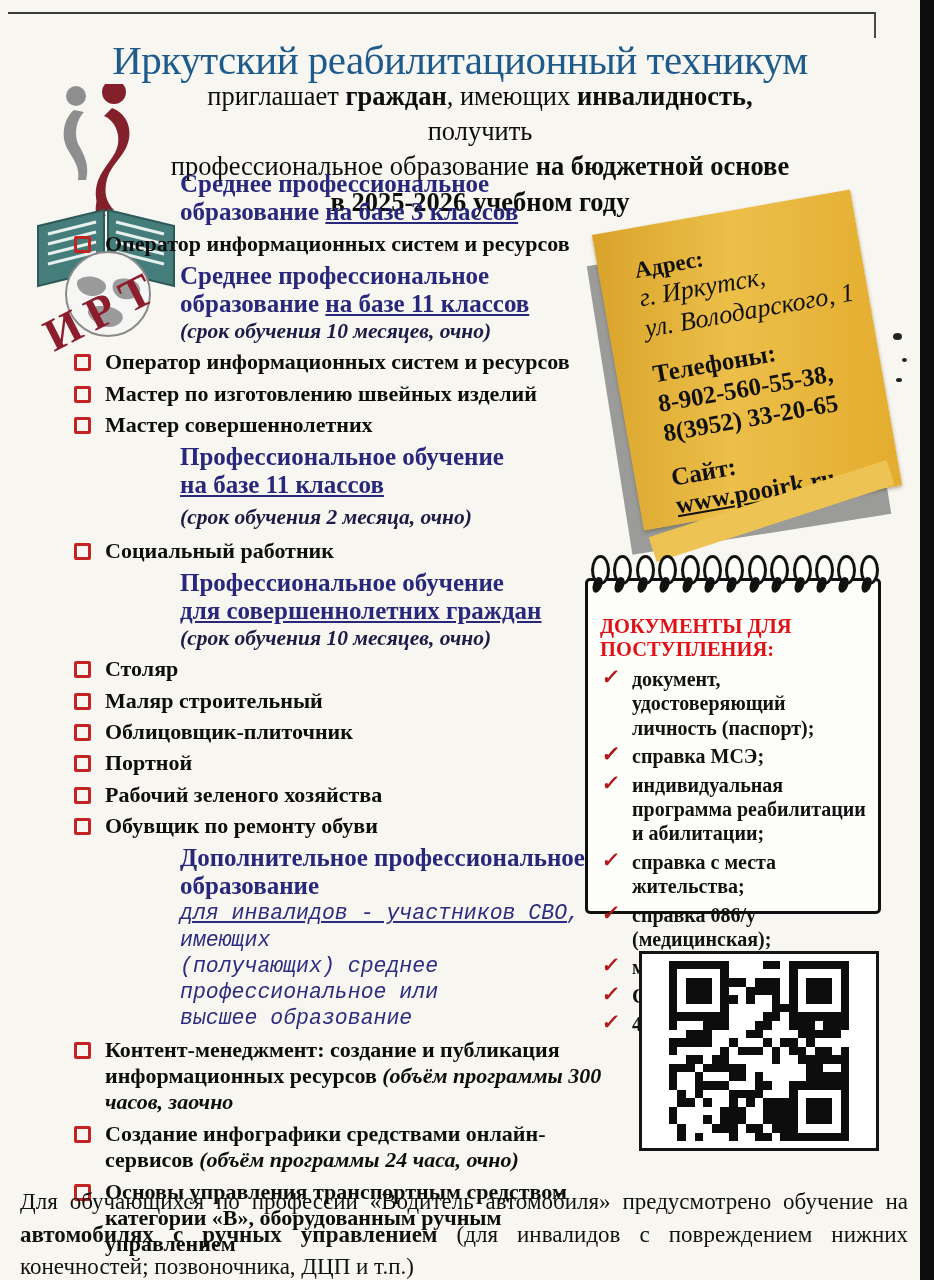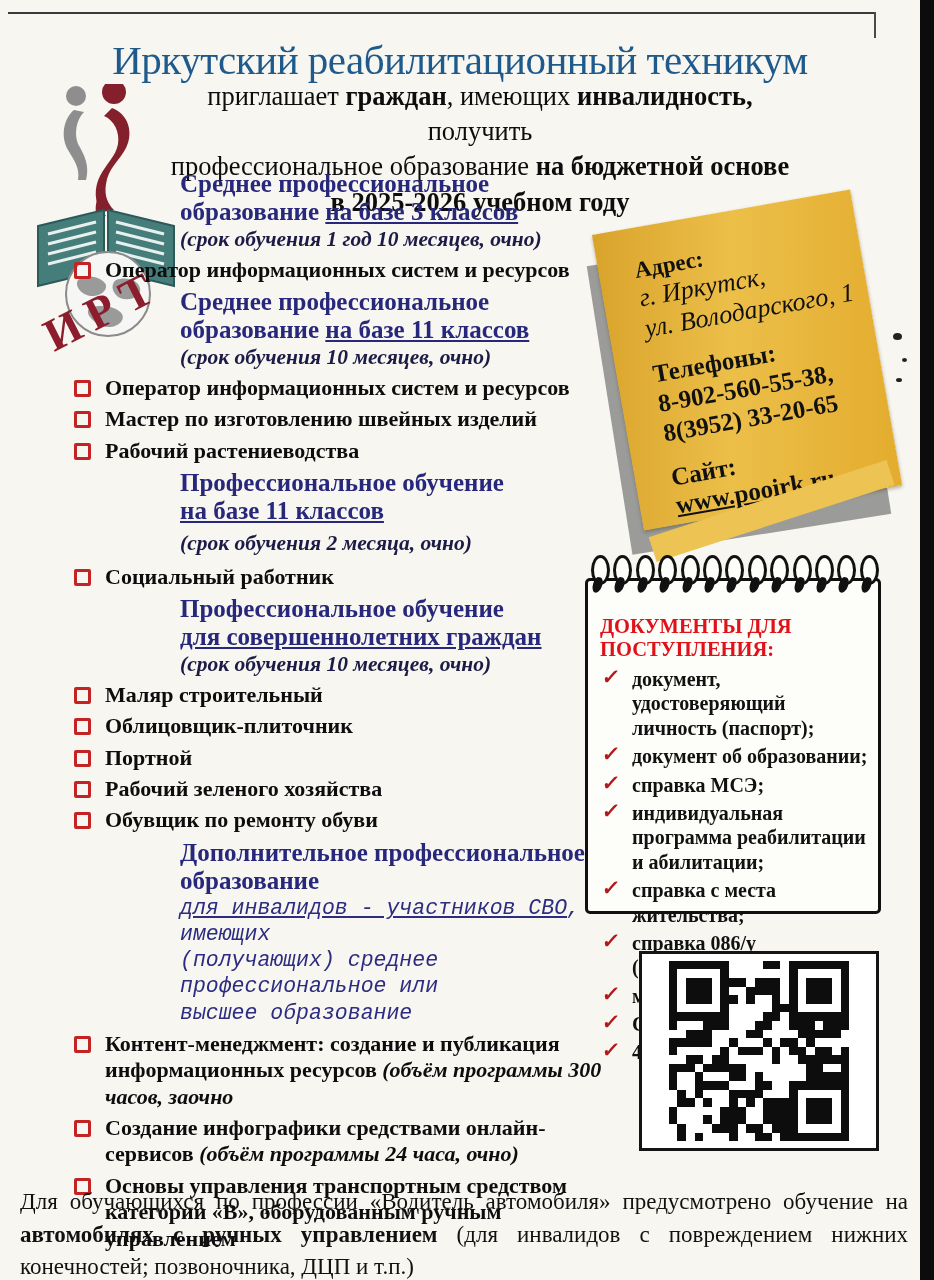--- a/index.html
+++ b/index.html
@@ -135,51 +135,51 @@
   <div><span>приглашает </span><span class="b">граждан</span><span>, имеющих </span><span class="b">инвалидность,</span><span> получить</span></div>
   <div><span>профессиональное образование </span><span class="b">на бюджетной основе</span></div>
   <div><span class="b">в 2025-2026 учебном году</span></div>
 </div>
 
 <div class="col">
 
   <div class="sec">
     <div class="sec-h"><span class="b">Среднее профессиональное</span></div>
     <div class="sec-h"><span class="b">образование </span><span class="b u">на базе 3 классов</span></div>
-    <div class="sec-dur">(срок обучения 1 год 10 месяцев, очно)</div>
     <ul class="items">
       <li class="item"><span class="sq"></span><span><span class="b">Оператор информационных систем и ресурсов</span></span></li>
     </ul>
   </div>
 
   <div class="sec">
     <div class="sec-h"><span class="b">Среднее профессиональное</span></div>
     <div class="sec-h"><span class="b">образование </span><span class="b u">на базе 11 классов</span></div>
     <div class="sec-dur">(срок обучения 10 месяцев, очно)</div>
     <ul class="items">
       <li class="item"><span class="sq"></span><span><span class="b">Оператор информационных систем и ресурсов</span></span></li>
       <li class="item"><span class="sq"></span><span><span class="b">Мастер по изготовлению швейных изделий</span></span></li>
-      <li class="item"><span class="sq"></span><span><span class="b">Рабочий растениеводства</span></span></li>
+      <li class="item"><span class="sq"></span><span><span class="b">Мастер совершеннолетних</span></span></li>
     </ul>
   </div>
 
   <div class="sec">
     <div class="sec-h"><span class="b">Профессиональное обучение</span></div>
     <div class="sec-h"><span class="b u">на базе 11 классов</span></div>
     <div class="sec-dur" style="margin-top:6px;">(срок обучения 2 месяца, очно)</div>
     <ul class="items" style="margin-top:8px;">
       <li class="item"><span class="sq"></span><span><span class="b">Социальный работник</span></span></li>
     </ul>
   </div>
 
   <div class="sec">
     <div class="sec-h"><span class="b">Профессиональное обучение</span></div>
     <div class="sec-h"><span class="b u">для совершеннолетних граждан</span></div>
     <div class="sec-dur">(срок обучения 10 месяцев, очно)</div>
     <ul class="items">
+      <li class="item"><span class="sq"></span><span><span class="b">Столяр</span></span></li>
       <li class="item"><span class="sq"></span><span><span class="b">Маляр строительный</span></span></li>
       <li class="item"><span class="sq"></span><span><span class="b">Облицовщик-плиточник</span></span></li>
       <li class="item"><span class="sq"></span><span><span class="b">Портной</span></span></li>
       <li class="item"><span class="sq"></span><span><span class="b">Рабочий зеленого хозяйства</span></span></li>
       <li class="item"><span class="sq"></span><span><span class="b">Обувщик по ремонту обуви</span></span></li>
     </ul>
   </div>
 
   <div class="sec">
     <div class="sec-h"><span class="b">Дополнительное профессиональное</span></div>
@@ -226,21 +226,21 @@
       <span class="ring"></span>
       <span class="ring"></span>
       <span class="ring"></span>
       <span class="ring"></span>
       <span class="ring"></span>
     </div>
   <div class="np-body">
     <div class="np-h">ДОКУМЕНТЫ ДЛЯ ПОСТУПЛЕНИЯ:</div>
     <ul class="np-items">
       <li class="np-item"><span class="ck">✓</span><span>документ, удостоверяющий личность (паспорт);</span></li>
-      <li class="np-item"><span class="ck">✓</span><span>документ об образовании;</span></li>
+      <li class="np-item"><span class="ck">✓</span></li>
       <li class="np-item"><span class="ck">✓</span><span>справка МСЭ;</span></li>
       <li class="np-item"><span class="ck">✓</span><span>индивидуальная программа реабилитации и абилитации;</span></li>
       <li class="np-item"><span class="ck">✓</span><span>справка с места жительства;</span></li>
       <li class="np-item"><span class="ck">✓</span><span>справка 086/у (медицинская);</span></li>
       <li class="np-item"><span class="ck">✓</span><span>медицинский полис;</span></li>
       <li class="np-item"><span class="ck">✓</span><span>СНИЛС</span></li>
       <li class="np-item"><span class="ck">✓</span><span>4 фотографии (3</span></li>
     </ul>
   </div>
 </div>

